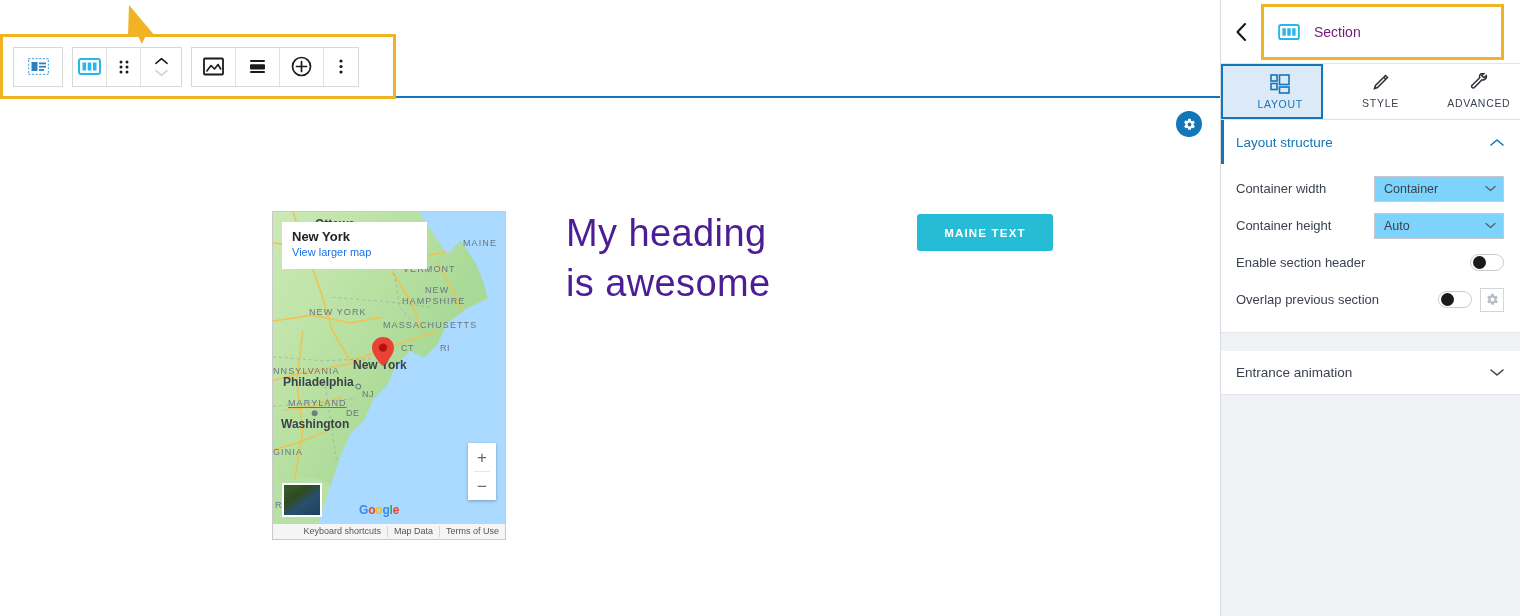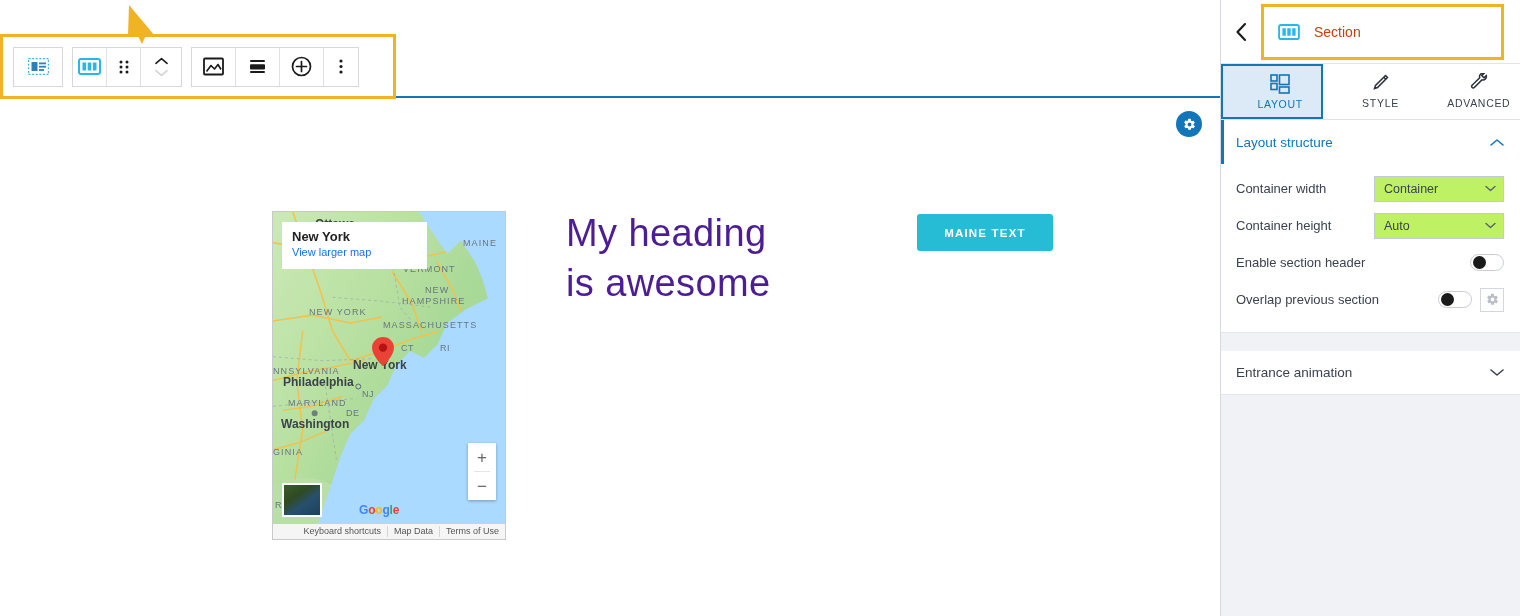--- a/index.html
+++ b/index.html
@@ -193,21 +193,21 @@
   .panel-back {
     width: 40px; height: 64px;
     display: flex; align-items: center; justify-content: center;
   }
   .panel-title-box {
     flex: 1; height: 56px; margin-right: 16px;
     border: 3px solid #f0b323; background: #fff;
     display: flex; align-items: center; gap: 14px;
     padding-left: 14px;
   }
-  .panel-title-text { font-size: 14px; color: #c2410c; }
+  .panel-title-text { font-size: 14px; color: #701a75; }
 
   .tabs {
     display: flex; height: 56px; background: #fff;
     border-bottom: 1px solid #dfe1e7;
   }
   .tab {
     flex: 1; display: flex; flex-direction: column;
     align-items: center; justify-content: center; gap: 4px;
     font-size: 10.5px; letter-spacing: .7px; color: #3b4250;
     border-bottom: 2px solid transparent;
@@ -236,21 +236,21 @@
     background: #fff; padding: 6px 16px 14px 15px;
     border-bottom: 1px solid #e4e6ec;
   }
   .row {
     display: flex; align-items: center; justify-content: space-between;
     min-height: 37px;
   }
   .row-label { font-size: 13px; color: #3b4250; }
   .select {
     width: 130px; height: 26px;
-    border: 1px solid #c6c9d2; background: #bef264;
+    border: 1px solid #c6c9d2; background: #7dd3fc;
     display: flex; align-items: center; justify-content: space-between;
     padding: 0 7px 0 9px;
     font-size: 12.5px; color: #3b4250;
   }
   .toggle {
     width: 34px; height: 17px; border-radius: 9px;
     border: 1px solid #c9ccd4; background: #fff;
     display: flex; align-items: center; padding: 0 2px;
   }
   .toggle .knob {
@@ -309,21 +309,21 @@
         <span class="map-label lbl-state" style="left:130px; top:52px;">VERMONT</span>
         <span class="map-label lbl-state" style="left:152px; top:73px;">NEW</span>
         <span class="map-label lbl-state" style="left:129px; top:84px;">HAMPSHIRE</span>
         <span class="map-label lbl-state" style="left:36px;  top:95px;">NEW YORK</span>
         <span class="map-label lbl-state" style="left:110px; top:108px;">MASSACHUSETTS</span>
         <span class="map-label lbl-abbr" style="left:128px; top:131px;">CT</span>
         <span class="map-label lbl-abbr" style="left:167px; top:131px;">RI</span>
         <span class="map-label lbl-city" style="left:80px;  top:146px;">New York</span>
         <span class="map-label lbl-state" style="left:0px;   top:154px;">NNSYLVANIA</span>
         <span class="map-label lbl-city" style="left:10px;  top:163px;">Philadelphia</span>
-        <span class="map-label lbl-state" style="left:15px;  top:186px;">MARYLAND</span>
+        <span class="map-label lbl-state" style="left:15px;  top:186px;text-decoration:underline;">MARYLAND</span>
         <span class="map-label lbl-abbr" style="left:89px;  top:177px;">NJ</span>
         <span class="map-label lbl-abbr" style="left:73px;  top:196px;">DE</span>
         <span class="map-label lbl-city" style="left:8px;   top:205px;">Washington</span>
         <span class="map-label lbl-state" style="left:0px;   top:235px;">GINIA</span>
         <span class="map-label lbl-abbr" style="left:2px;   top:288px;">R</span>
       </div>
 
       <div class="map-infobox">
         <div class="infobox-title">New York</div>
         <div class="infobox-link">View larger map</div>

